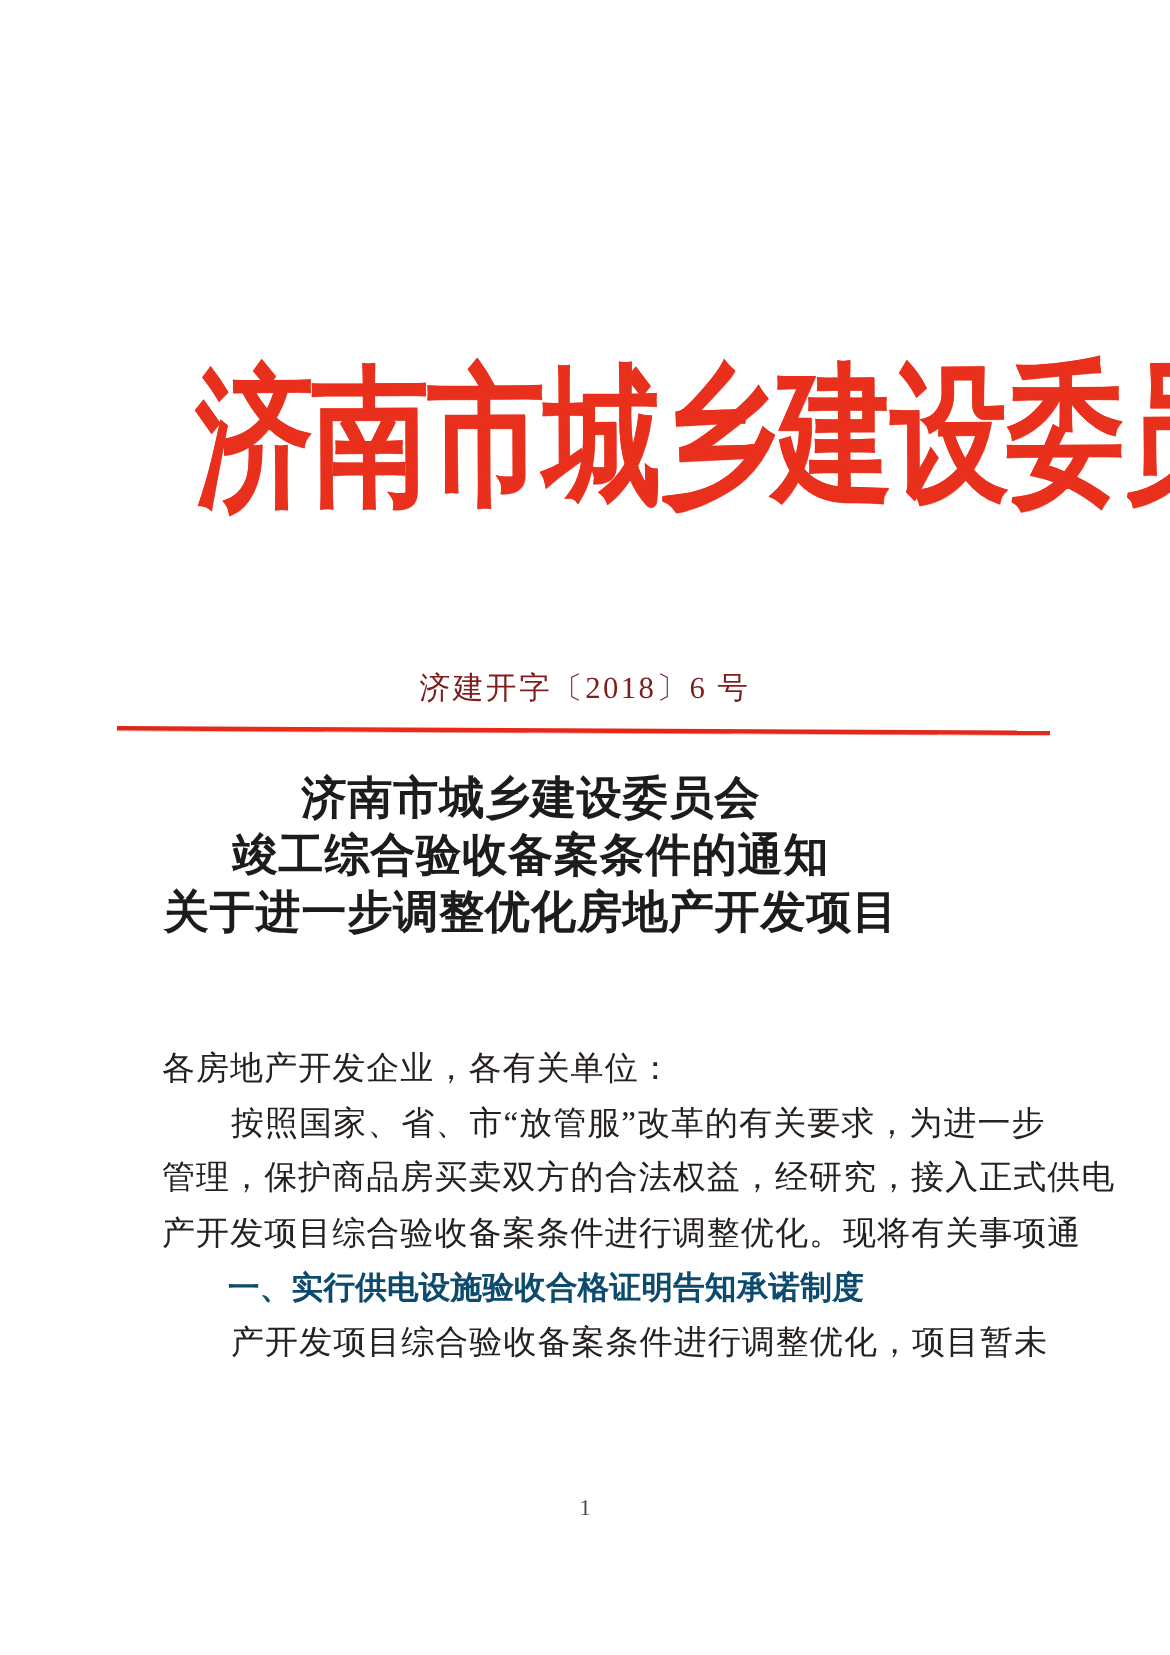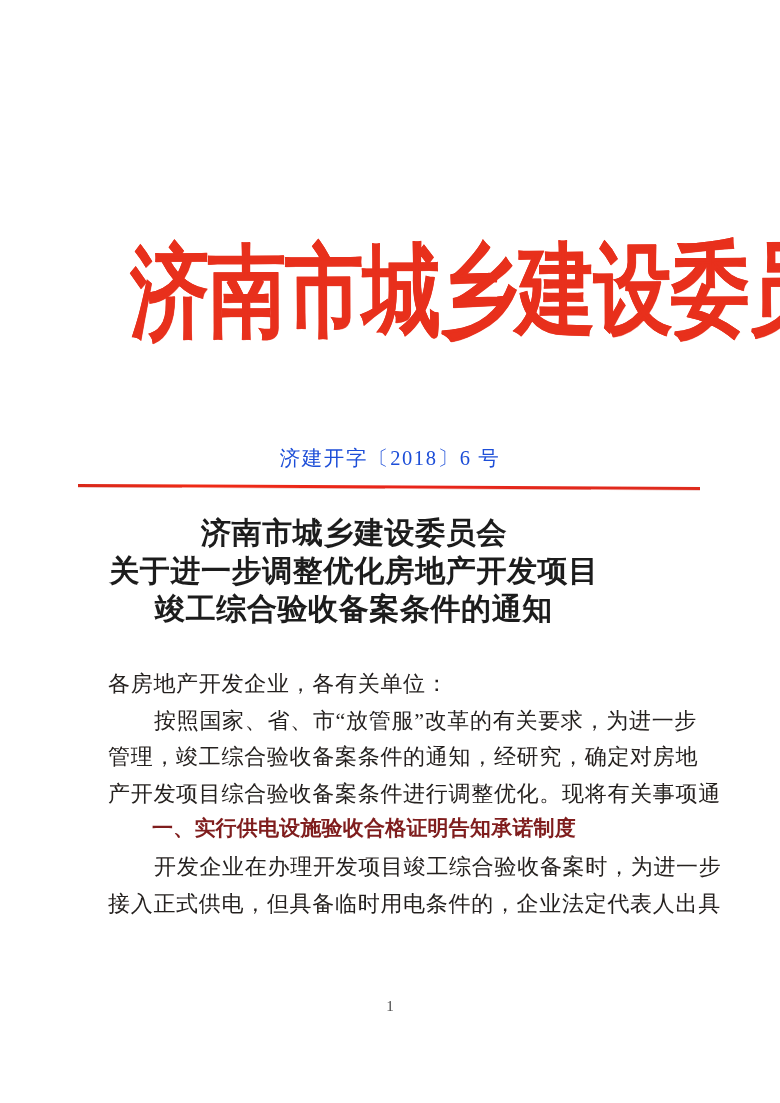--- a/index.html
+++ b/index.html
@@ -47,21 +47,21 @@
   
   #doc-number {
     position: absolute;
     left: 0;
     top: 444px;
     width: 780px;
     text-align: center;
     font-family: "Liberation Serif", "DejaVu Serif", serif;
     font-size: 20.5px;
     letter-spacing: 1.6px;
-    color: #1d4ed8;
+    color: #7f1d1d;
     white-space: nowrap;
   }
 
   
   #red-rule {
     position: absolute;
     left: 78px;
     top: 484px;
     width: 622px;
     height: 2.6px;
@@ -91,44 +91,44 @@
     line-height: 38px;
     color: #1c1c1c;
     letter-spacing: 0.6px;
     white-space: nowrap;
   }
 
   
   #body-block {
     position: absolute;
     left: 108px;
-    top: 666px;
+    top: 694px;
     width: 560px;
   }
 
   .body-line {
     font-family: "Liberation Serif", "DejaVu Serif", serif;
     font-size: 22px;
     line-height: 36.6px;
     color: #25211f;
     letter-spacing: 0.7px;
     white-space: nowrap;
   }
 
   .body-line.indent {
     text-indent: 46px;
   }
 
   .body-line.section-heading {
-    font-family: Liberation Mono, monospace;
+    font-family: Liberation Serif, serif;
     font-weight: 700;
     font-size: 21px;
     letter-spacing: 0.2px;
     text-indent: 44px;
-    color: #7f1d1d;
+    color: #0c4a6e;
   }
 
   
   #page-number {
     position: absolute;
     left: 0;
     top: 998px;
     width: 780px;
     text-align: center;
     font-family: "Liberation Serif", "DejaVu Serif", serif;
@@ -144,29 +144,28 @@
   <div id="masthead">
     <span id="masthead-text">济南市城乡建设委员会文件</span>
   </div>
 
   <div id="doc-number">济建开字〔2018〕6 号</div>
 
   <div id="red-rule"></div>
 
   <div id="title-block">
     <div class="title-line">济南市城乡建设委员会</div>
+    <div class="title-line">竣工综合验收备案条件的通知</div>
     <div class="title-line">关于进一步调整优化房地产开发项目</div>
-    <div class="title-line">竣工综合验收备案条件的通知</div>
   </div>
 
   <div id="body-block">
     <div class="body-line">各房地产开发企业，各有关单位：</div>
     <div class="body-line indent">按照国家、省、市“放管服”改革的有关要求，为进一步</div>
-    <div class="body-line">管理，竣工综合验收备案条件的通知，经研究，确定对房地</div>
+    <div class="body-line">管理，保护商品房买卖双方的合法权益，经研究，接入正式供电</div>
     <div class="body-line">产开发项目综合验收备案条件进行调整优化。现将有关事项通</div>
     <div class="body-line section-heading">一、实行供电设施验收合格证明告知承诺制度</div>
-    <div class="body-line indent">开发企业在办理开发项目竣工综合验收备案时，为进一步</div>
-    <div class="body-line">接入正式供电，但具备临时用电条件的，企业法定代表人出具</div>
+    <div class="body-line indent">产开发项目综合验收备案条件进行调整优化，项目暂未</div>
   </div>
 
   <div id="page-number">1</div>
 
 </div>
 
 </body></html>

